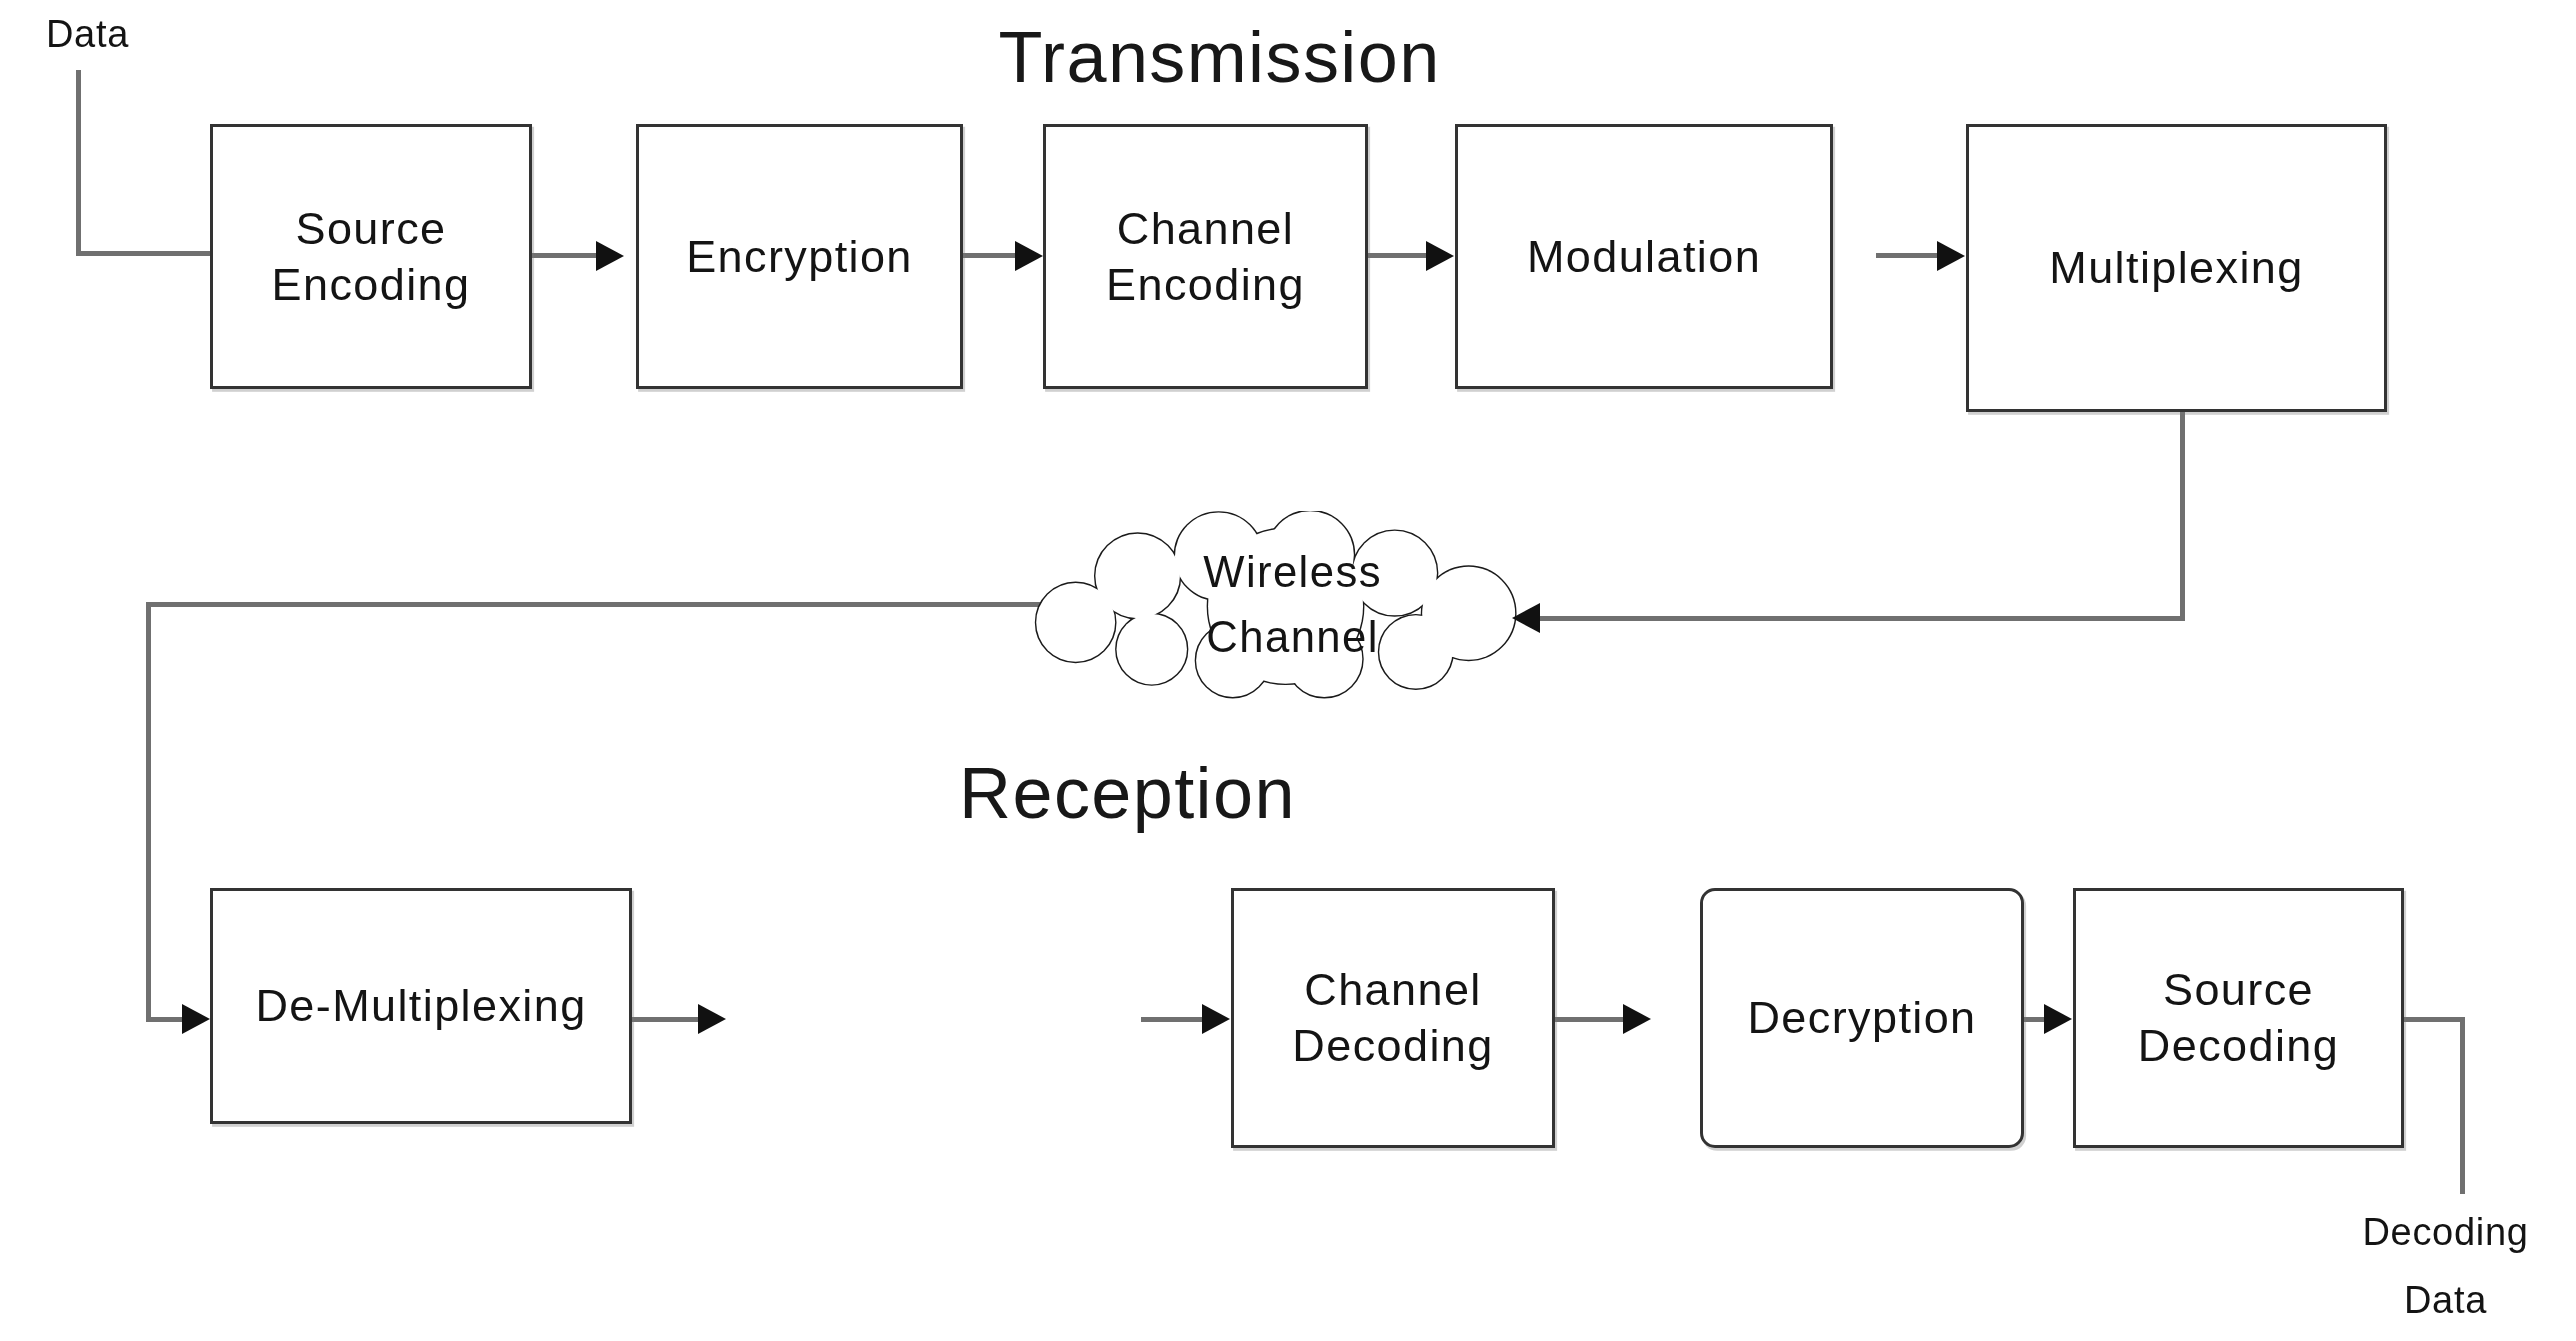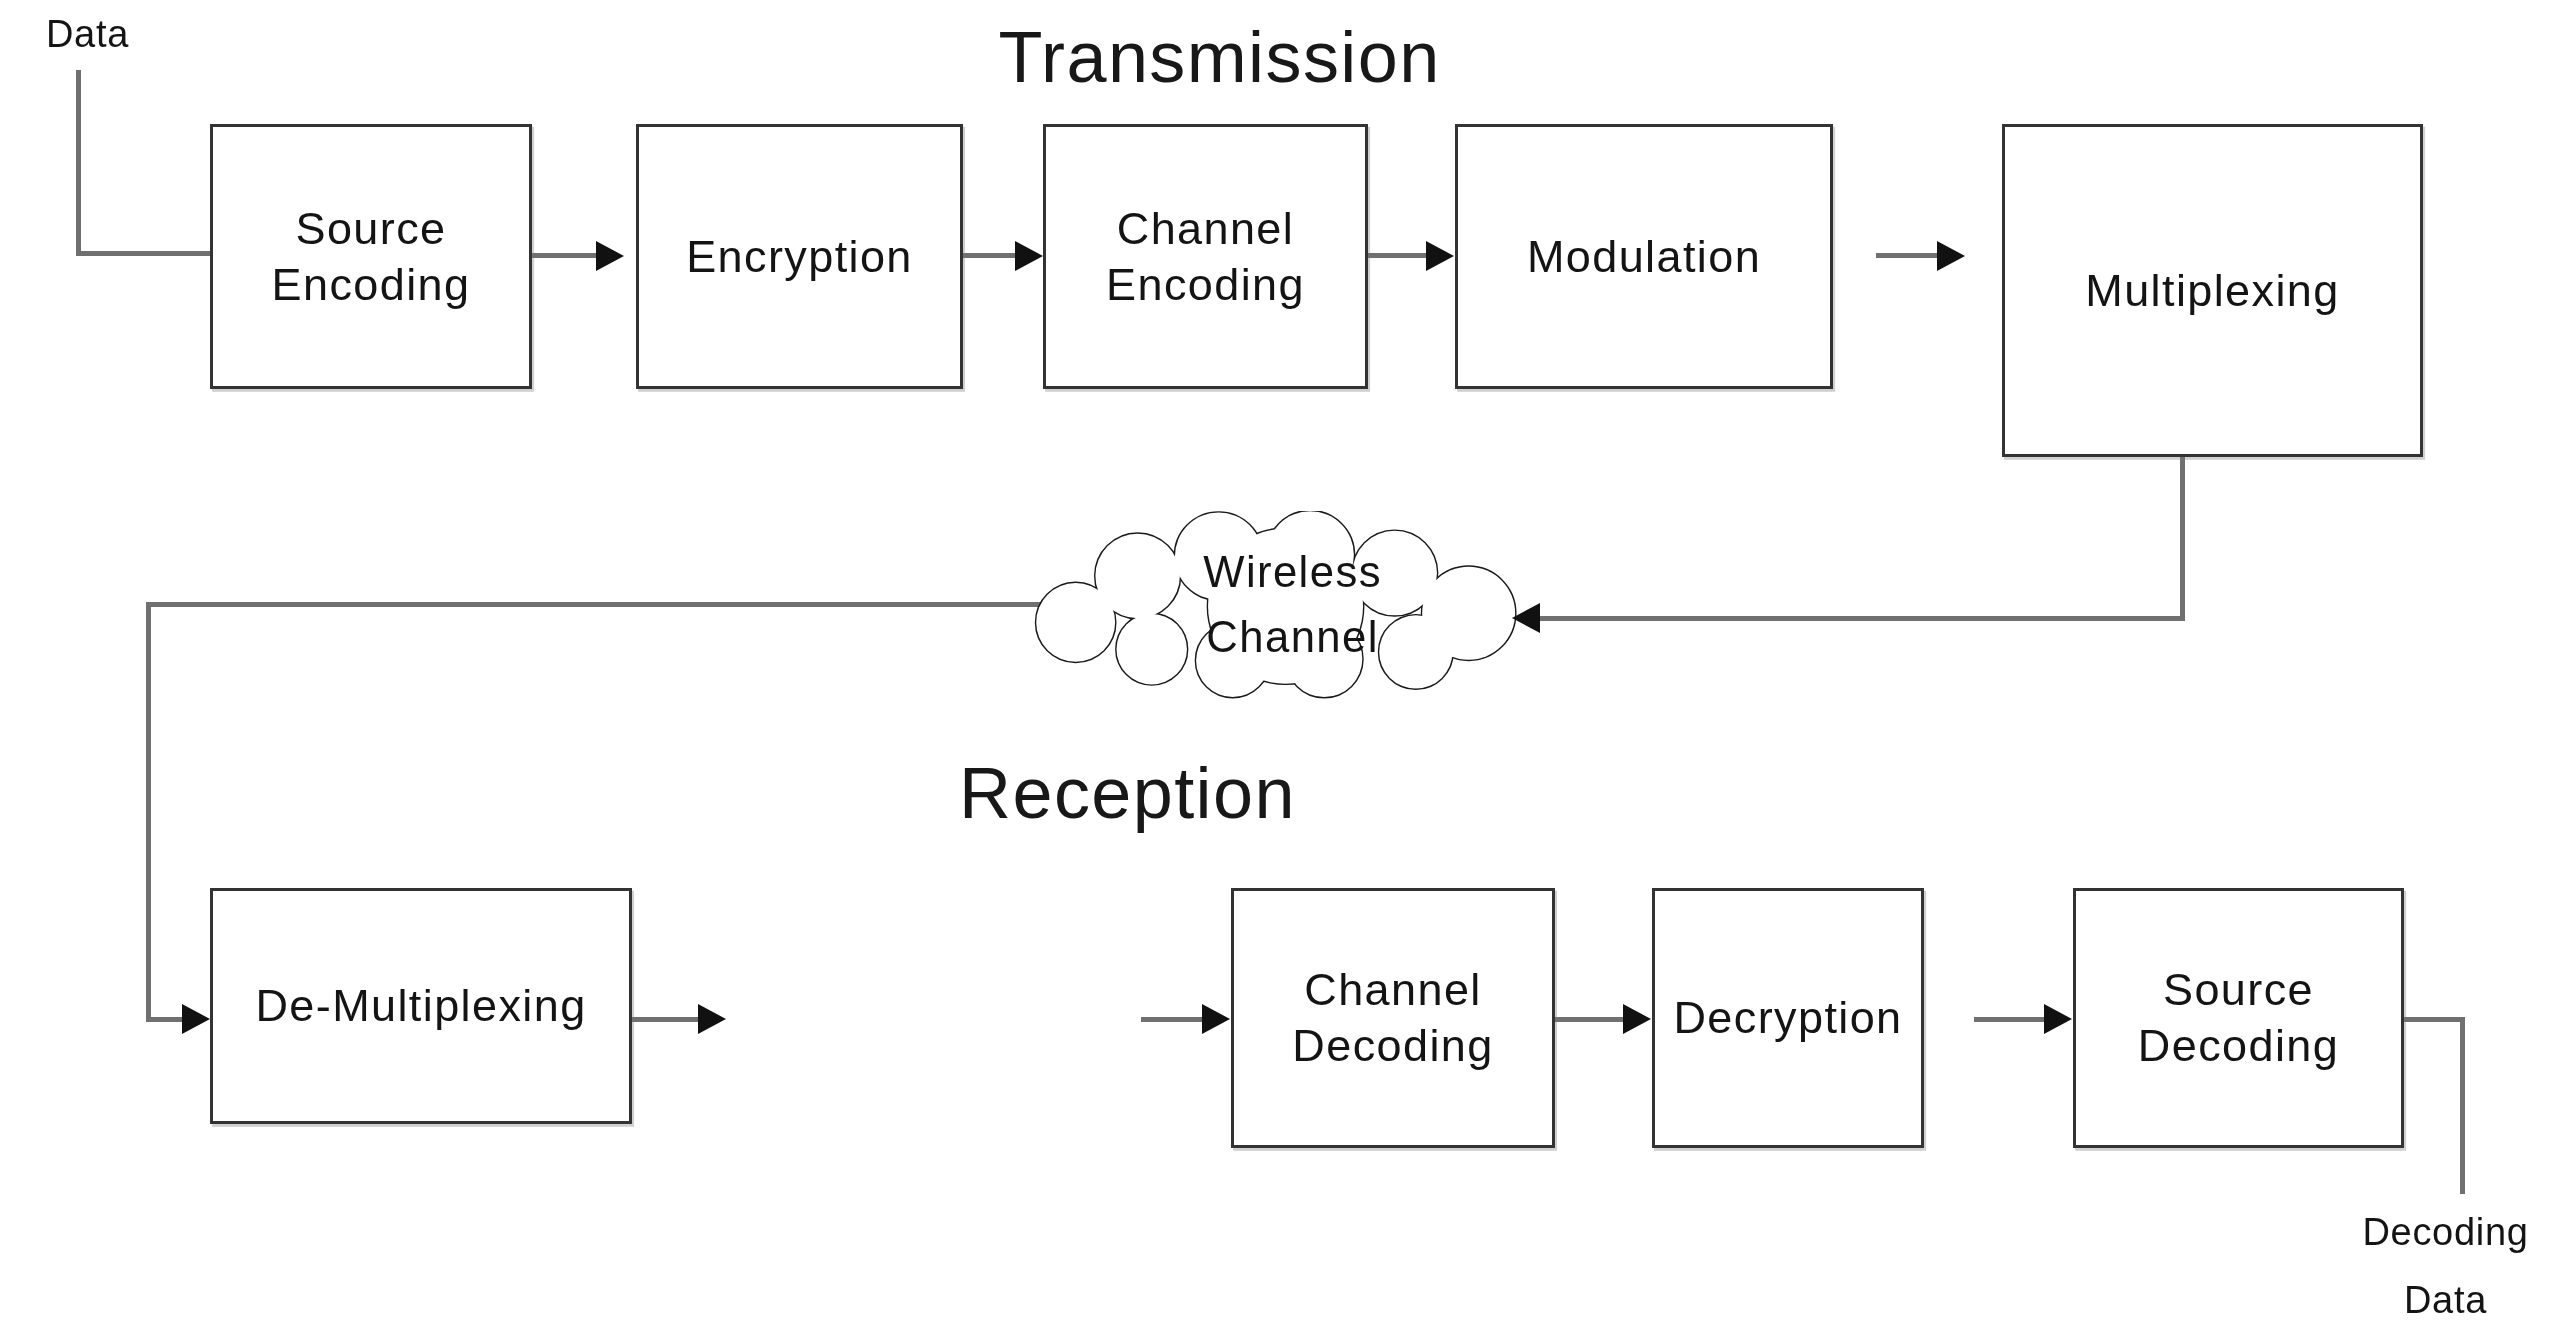--- a/index.html
+++ b/index.html
@@ -79,21 +79,21 @@
 
   <div class="shaft-v" style="left:76px;top:70px;height:186px;"></div>
   <div class="shaft-h" style="left:76px;top:251px;width:135px;"></div>
 
   <div class="box" style="left:210px;top:124px;width:322px;height:265px;">Source
 Encoding</div>
   <div class="box" style="left:636px;top:124px;width:327px;height:265px;">Encryption</div>
   <div class="box" style="left:1043px;top:124px;width:325px;height:265px;">Channel
 Encoding</div>
   <div class="box" style="left:1455px;top:124px;width:378px;height:265px;">Modulation</div>
-  <div class="box" style="left:1966px;top:124px;width:421px;height:333px;margin-left:36px;">Multiplexing</div>
+  <div class="box" style="left:1966px;top:124px;width:421px;height:288px;">Multiplexing</div>
 
   <div class="shaft-h" style="left:531px;top:253px;width:68px;"></div>
   <div class="head-r" style="left:596px;top:241px;"></div>
 
   <div class="shaft-h" style="left:949px;top:253px;width:69px;"></div>
   <div class="head-r" style="left:1015px;top:241px;"></div>
 
   <div class="shaft-h" style="left:1367px;top:253px;width:62px;"></div>
   <div class="head-r" style="left:1426px;top:241px;"></div>
 
@@ -136,21 +136,21 @@
   </svg>
 
   <div class="shaft-h" style="left:146px;top:602px;width:957px;"></div>
   <div class="shaft-v" style="left:146px;top:602px;height:420px;"></div>
   <div class="shaft-h" style="left:146px;top:1017px;width:42px;"></div>
   <div class="head-r" style="left:182px;top:1004px;"></div>
 
   <div class="box" style="left:210px;top:888px;width:422px;height:236px;">De-Multiplexing</div>
   <div class="box" style="left:1231px;top:888px;width:324px;height:260px;">Channel
 Decoding</div>
-  <div class="box" style="left:1652px;top:888px;width:272px;height:260px;">Decryption</div>
+  <div class="box" style="left:1700px;top:888px;width:324px;height:260px;border-radius:15px;">Decryption</div>
   <div class="box" style="left:2073px;top:888px;width:331px;height:260px;">Source
 Decoding</div>
 
   <div class="shaft-h" style="left:630px;top:1017px;width:70px;"></div>
   <div class="head-r" style="left:698px;top:1004px;"></div>
 
   <div class="shaft-h" style="left:1141px;top:1017px;width:63px;"></div>
   <div class="head-r" style="left:1202px;top:1004px;"></div>
 
   <div class="shaft-h" style="left:1553px;top:1017px;width:72px;"></div>

